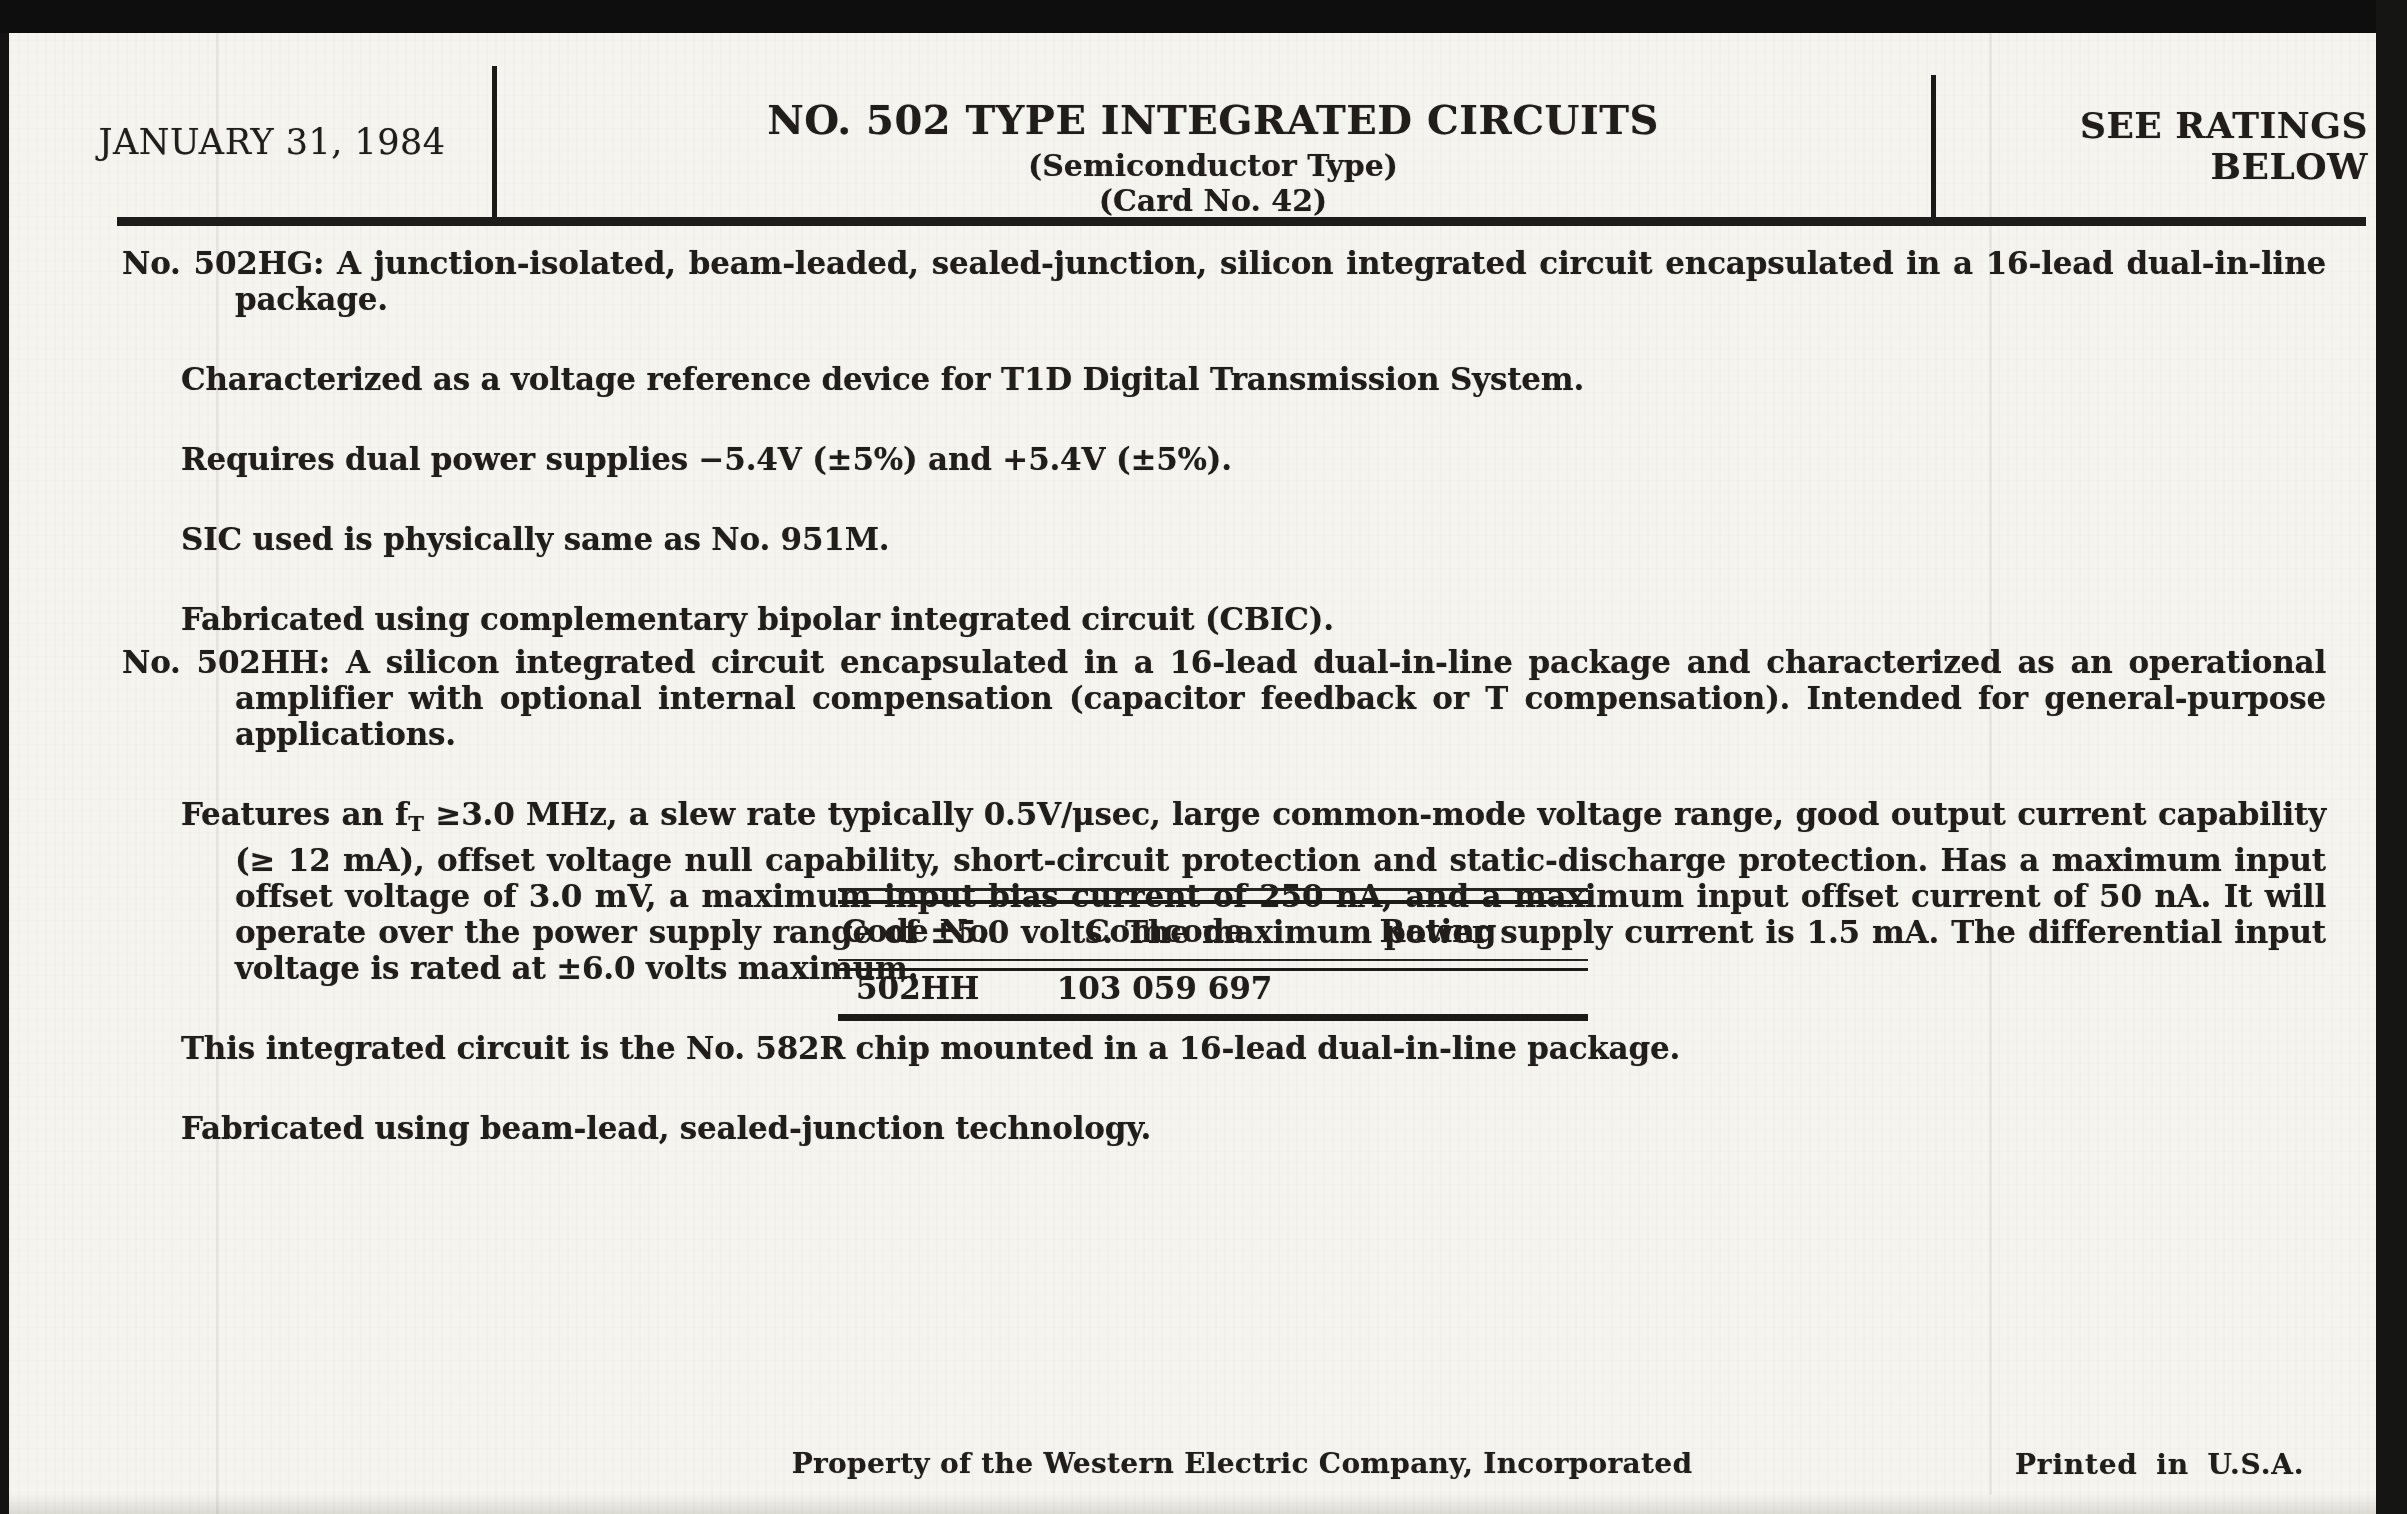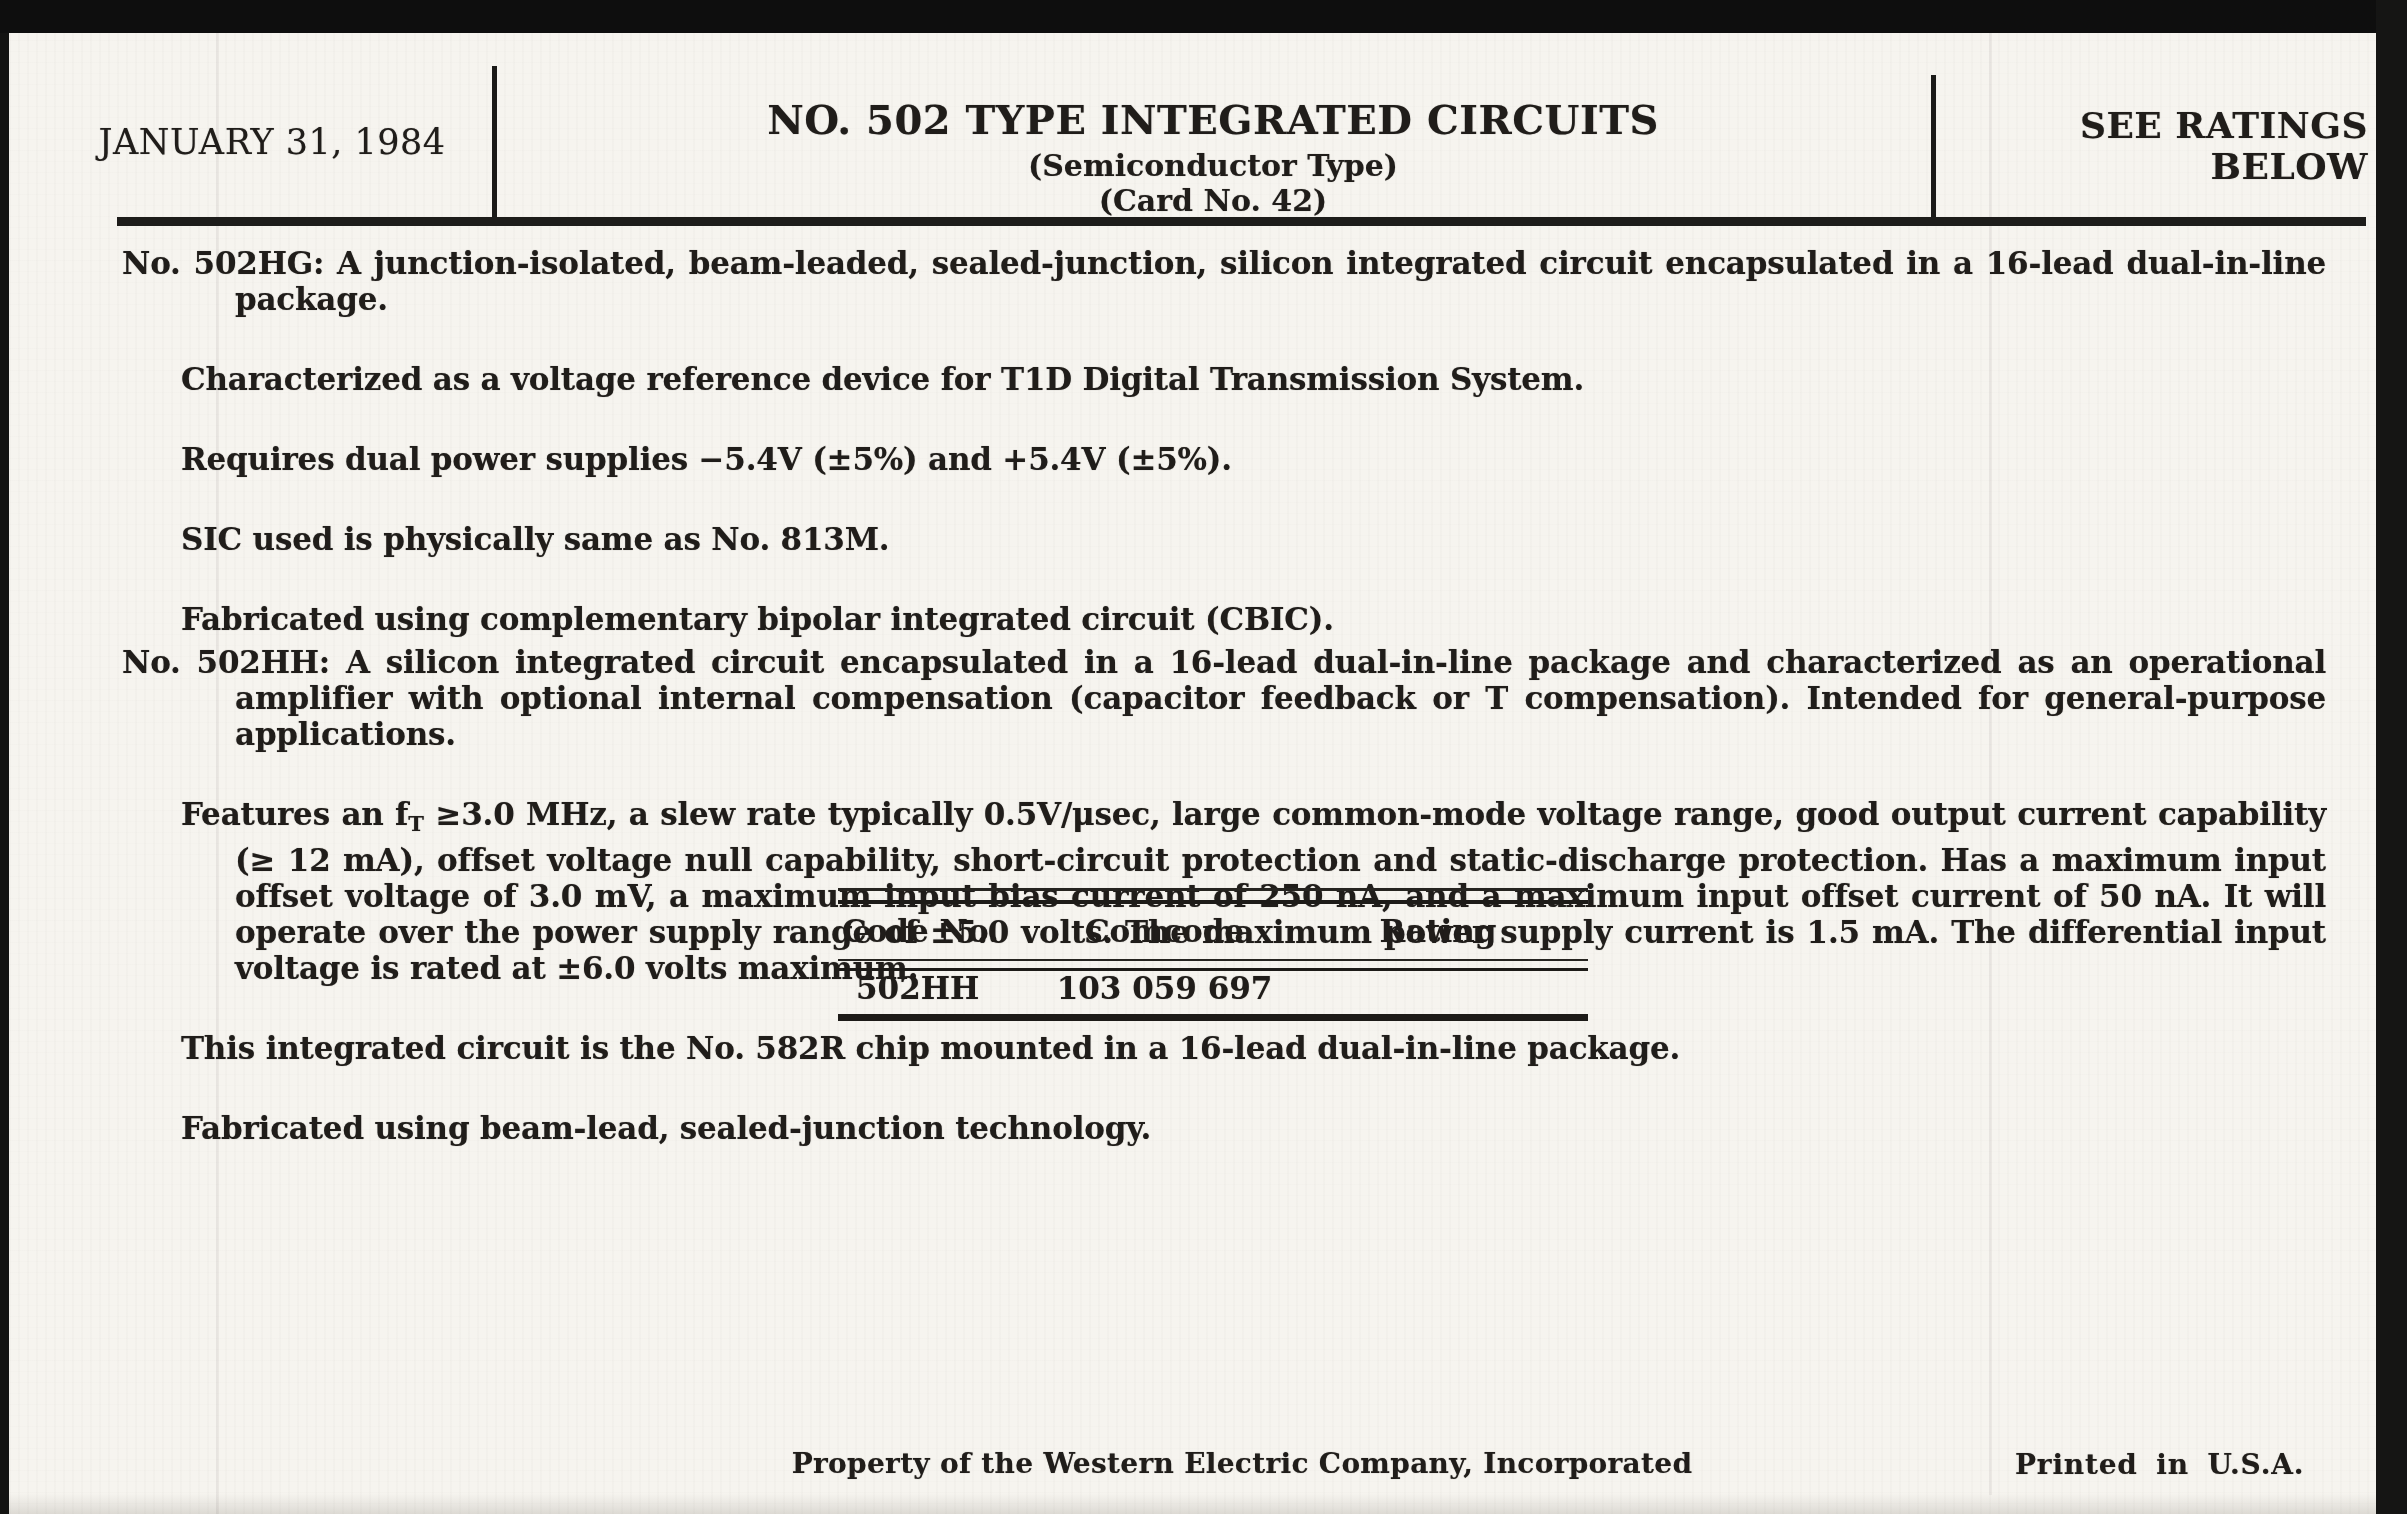--- a/index.html
+++ b/index.html
@@ -106,21 +106,21 @@
   <div>SEE RATINGS</div>
   <div>BELOW</div>
 </div>
 
 <div class="hdr-rule"></div>
 
 <div class="copy ink">
   <p class="l1">No. 502HG: A junction-isolated, beam-leaded, sealed-junction, silicon integrated circuit encapsulated in a 16-lead dual-in-line package.</p>
   <p class="l2">Characterized as a voltage reference device for T1D Digital Transmission System.</p>
   <p class="l2">Requires dual power supplies −5.4V (±5%) and +5.4V (±5%).</p>
-  <p class="l2">SIC used is physically same as No. 813M.</p>
+  <p class="l2">SIC used is physically same as No. 951M.</p>
   <p class="l2">Fabricated using complementary bipolar integrated circuit (CBIC).</p>
   <p class="l1">No. 502HH: A silicon integrated circuit encapsulated in a 16-lead dual-in-line package and characterized as an operational amplifier with optional internal compensation (capacitor feedback or T compensation). Intended for general-purpose applications.</p>
   <p class="l2"><span>Features an f</span><span class="sub-t">T</span><span> ≥3.0 MHz, a slew rate typically 0.5V/μsec, large common-mode voltage range, good output current capability (≥ 12 mA), offset voltage null capability, short-circuit protection and static-discharge protection. Has a maximum input offset voltage of 3.0 mV, a maximum input bias current of 250 nA, and a maximum input offset current of 50 nA. It will operate over the power supply range of ±5.0 volts. The maximum power supply current is 1.5 mA. The differential input voltage is rated at ±6.0 volts maximum.</span></p>
   <p class="l2">This integrated circuit is the No. 582R chip mounted in a 16-lead dual-in-line package.</p>
   <p class="l2">Fabricated using beam-lead, sealed-junction technology.</p>
 </div>
 
 <div class="tbl ink">
   <div class="rule-double"></div>
   <div class="row hrow">

